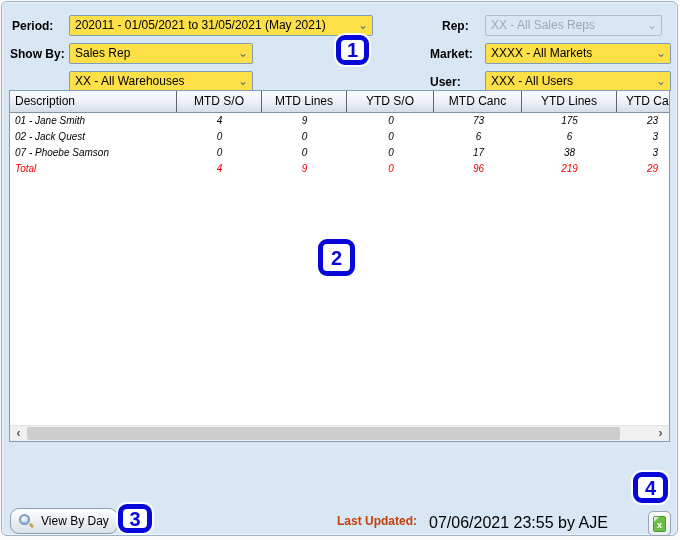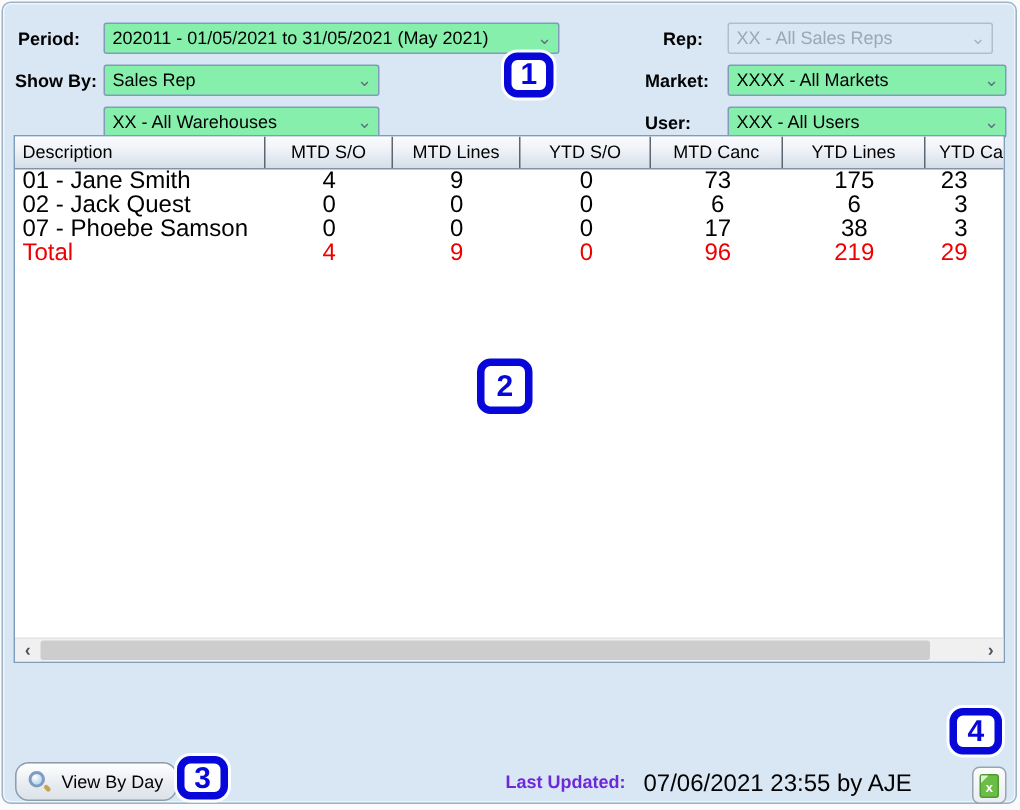--- a/index.html
+++ b/index.html
@@ -9,21 +9,21 @@
   
   .window {
     position:absolute; left:1px; top:1px; width:677px; height:535px;
     background:#d9e7f5; border:1px solid #9db3c8; border-radius:6px;
     box-shadow: inset 0 0 0 1px #eef5fb;
   }
 
   
   .flabel { position:absolute; font-size:12px; font-weight:bold; color:#000; }
   .dd {
-    position:absolute; height:21px; background:#86efac; border:1px solid #7f9db9;
+    position:absolute; height:21px; background:#fde047; border:1px solid #7f9db9;
     border-radius:2px; font-size:12px; color:#000; line-height:19px; padding:0 18px 0 5px;
     white-space:nowrap; overflow:hidden; cursor:default;
   }
   .dd .chev {
     position:absolute; right:4px; top:0px; font-size:12px; color:#5f6f7f; line-height:19px;
   }
   .dd.disabled { background:#d9e7f5; color:#9aa8b5; border-color:#aebfcc; }
   .dd.disabled .chev { color:#a6b3bf; }
 
   
@@ -34,23 +34,23 @@
   .thead { display:flex; height:22px;
     background:linear-gradient(#fafcfe, #eef2f7 45%, #d5dde7);
     border-bottom:1px solid #8493a3; }
   .th {
     font-size:12px; color:#000; line-height:21px; text-align:center;
     border-right:1px solid #5c6670; white-space:nowrap; overflow:hidden; flex:none;
   }
   .th.first { text-align:left; padding-left:5px; }
   .th.last  { border-right:none; text-align:left; padding-left:9px; }
   .tr { display:flex; height:16px; }
-  .td { font-size:16px; color:#000; line-height:16px; text-align:center; white-space:nowrap; overflow:hidden; flex:none; }
+  .td { font-size:10px; color:#000; line-height:16px; text-align:center; white-space:nowrap; overflow:hidden; flex:none;font-style:italic; }
   .td.first { text-align:left; padding-left:5px; }
-  .td.last  { text-align:right; padding-right:24px; }
+  .td.last  { text-align:right; padding-right:11px; }
   .tr.total .td { color:#ee0000; }
 
   .c0{width:167px;} .c1{width:85px;} .c2{width:85px;} .c3{width:88px;}
   .c4{width:87px;} .c5{width:95px;} .c6{width:52px;}
 
   
   .hscroll { position:absolute; left:0; right:0; bottom:0; height:16px; background:#f0f0f0; border-top:1px solid #e4e4e4; }
   .hs-arrow {
     position:absolute; top:0; width:17px; height:15px; font-size:12px; font-weight:bold;
     color:#4a545e; text-align:center; line-height:14px; background:#f0f0f0; cursor:default;
@@ -69,21 +69,21 @@
   }
   .mag { position:relative; width:15px; height:15px; flex:none; }
   .mag .lens {
     position:absolute; left:0; top:0; width:11px; height:11px; border-radius:50%;
     border:2px solid #7d9cbe; background:radial-gradient(circle at 35% 30%, #ffffff, #bcd9f2 70%);
   }
   .mag .handle {
     position:absolute; left:10px; top:10px; width:5px; height:3px; background:#c9a24e;
     border-radius:2px; transform:rotate(45deg);
   }
-  .last-updated-label { position:absolute; left:335px; top:512px; font-size:12px; font-weight:bold; color:#6d28d9; }
+  .last-updated-label { position:absolute; left:335px; top:512px; font-size:12px; font-weight:bold; color:#c2410c; }
   .last-updated-value { position:absolute; left:427px; top:512px; font-size:16px; color:#000; }
 
   .btn-excel {
     position:absolute; left:646px; top:509px; width:23px; height:25px;
     background:linear-gradient(#fdfdfd, #e9edf1); border:1px solid #97a5b2; border-radius:5px;
     display:flex; align-items:center; justify-content:center; cursor:default;
   }
   .xls { position:relative; width:13px; height:16px; background:#6cbd45; border:1px solid #4e9a33; border-radius:2px; }
   .xls .fold { position:absolute; left:0; top:0; width:0; height:0;
     border-top:5px solid #dff2d5; border-right:5px solid transparent; }

